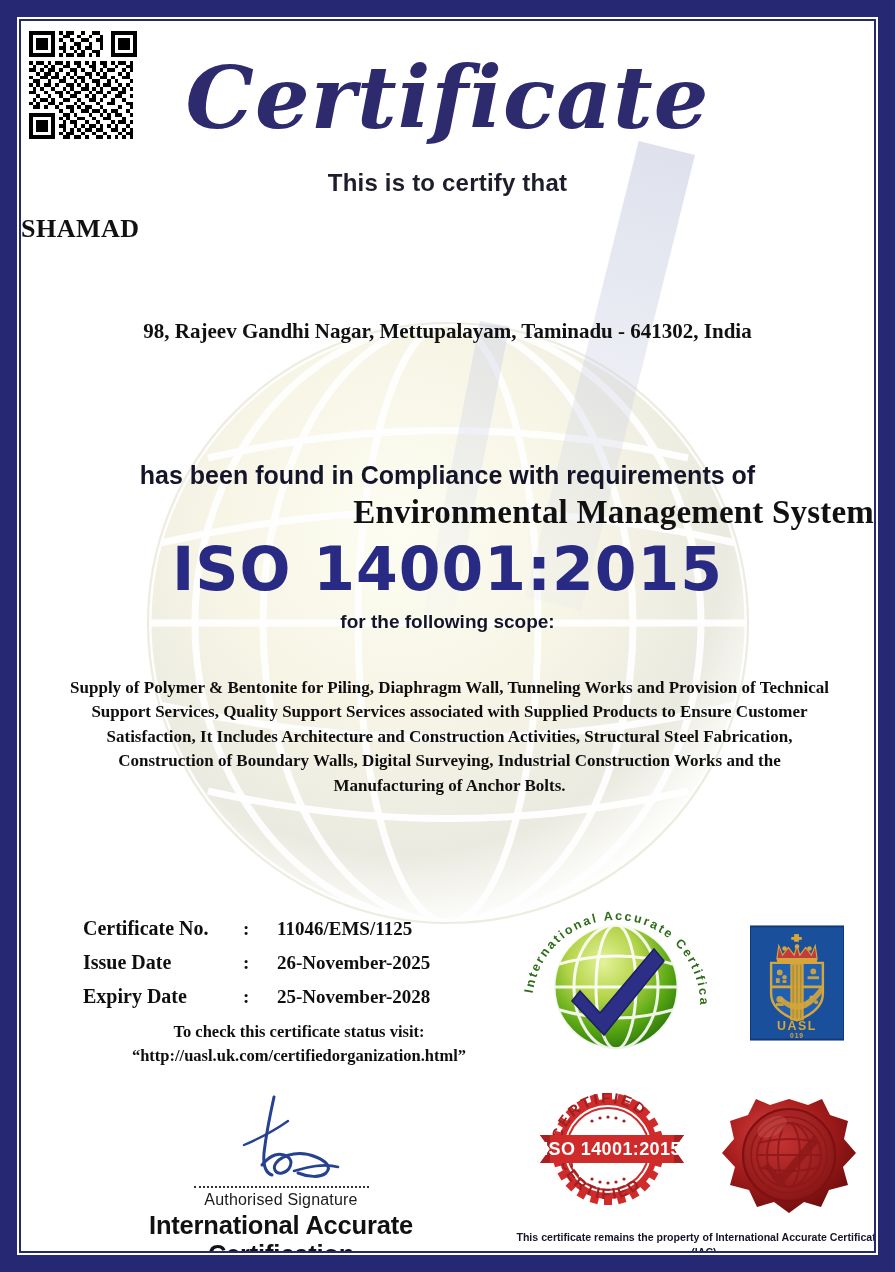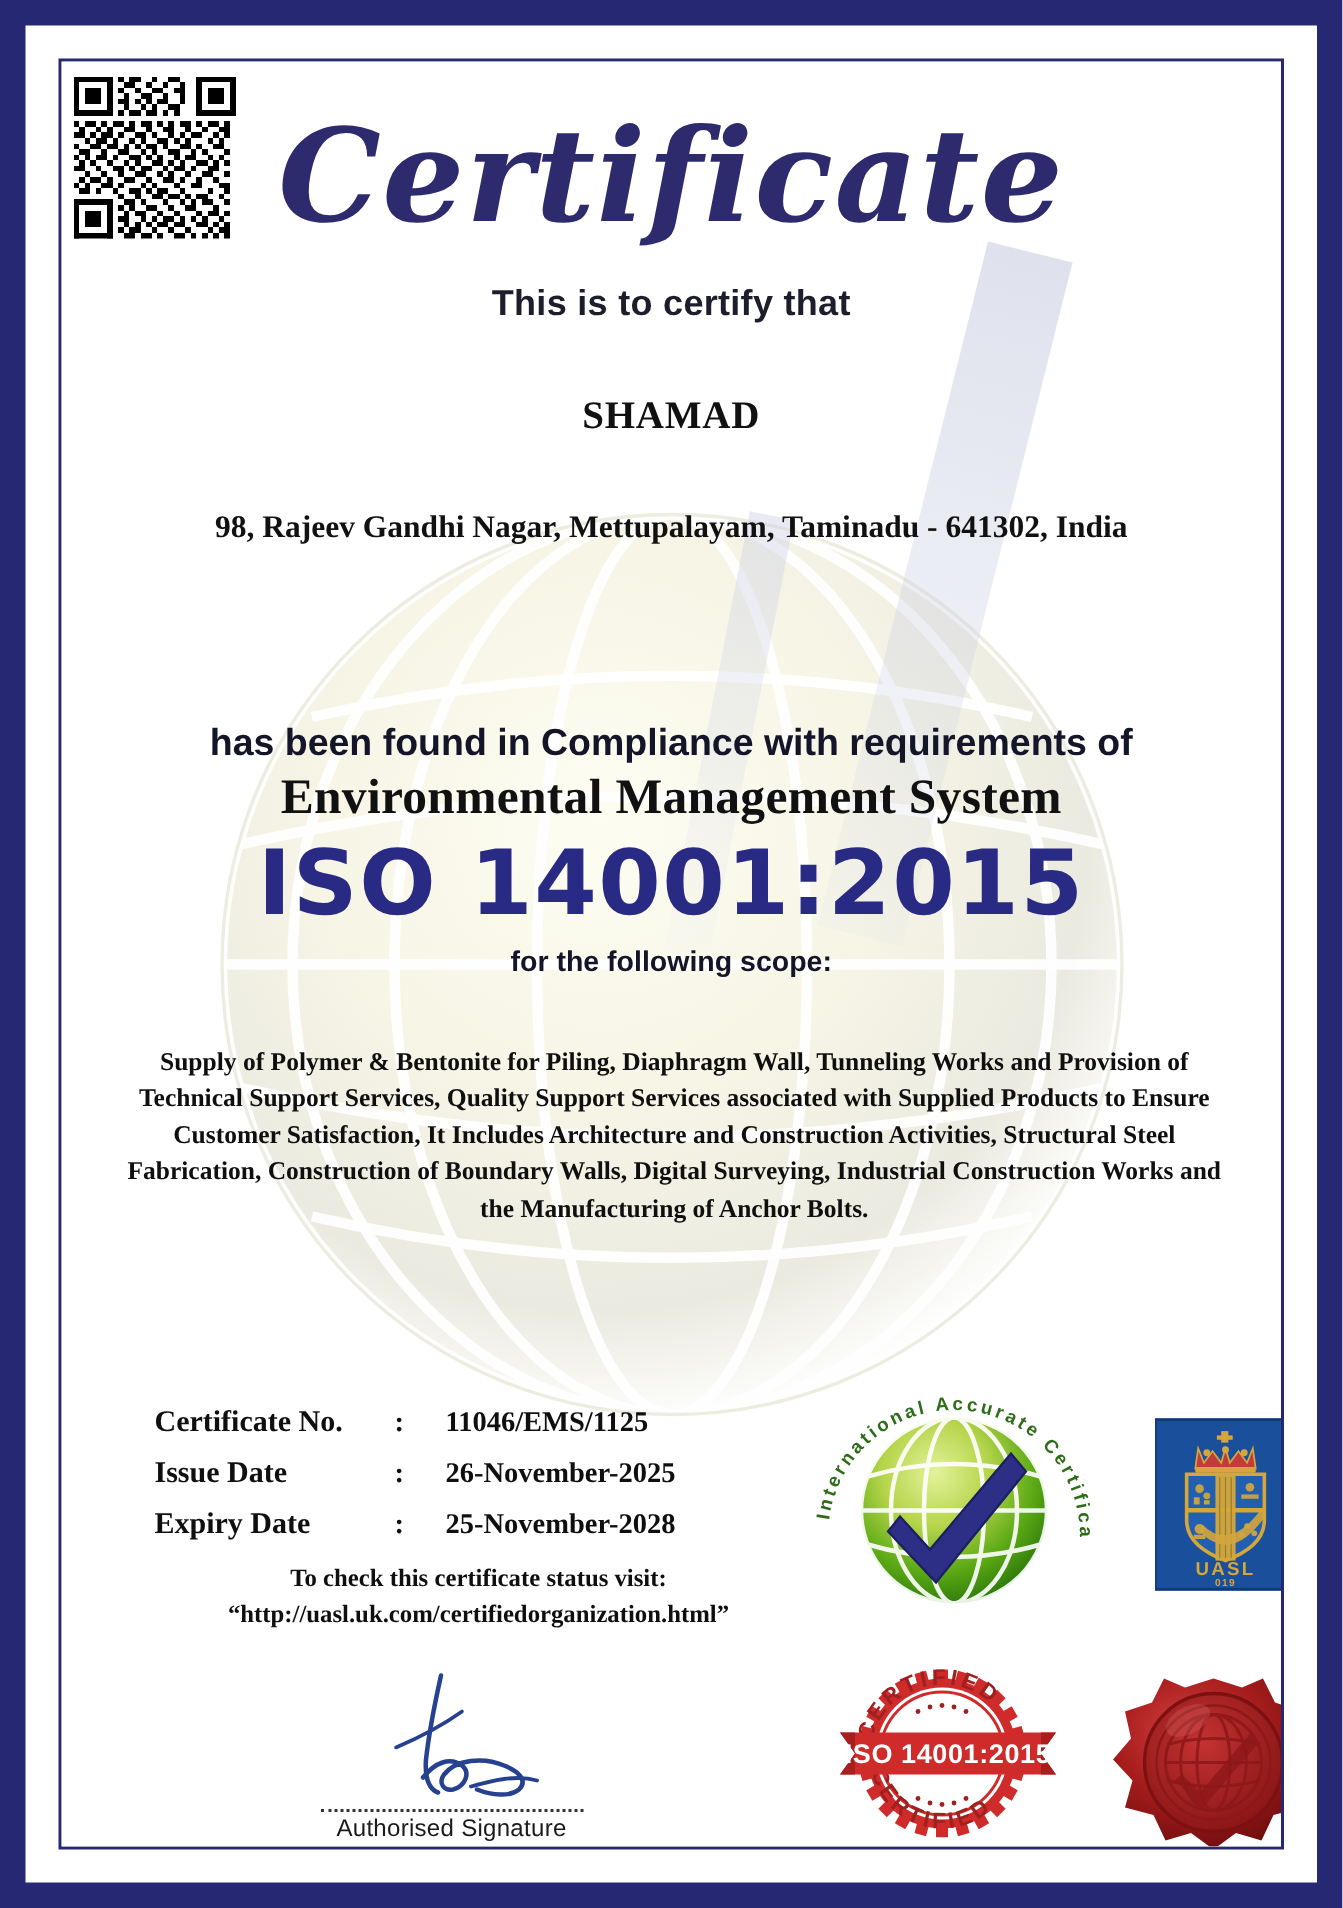--- a/index.html
+++ b/index.html
@@ -11,21 +11,21 @@
   .cert-outer {
     position: relative;
     width: 895px; height: 1272px;
     background: #262873;
     padding: 17px;
     overflow: hidden;
   }
   .cert-white-gap {
     width: 100%; height: 100%;
     background: #ffffff;
-    padding: 22px;
+    padding: 2px;
   }
   .cert-inner-line {
     width: 100%; height: 100%;
     border: 2px solid #262873;
     background: #ffffff;
     position: relative;
     overflow: hidden;
   }
   .paper {
     position: absolute;
@@ -90,22 +90,22 @@
     position: absolute;
     top: 148px; left:0; right:0;
     text-align:center;
     font-size: 24px;
     font-weight: 600;
     color: #1d1d2b;
     letter-spacing: 0.2px;
   }
   .org-name {
     position:absolute;
-    top: 221px; left:0; right:0;
-    text-align:center;
+    top: 193px; left:0; right:0;
+    text-align:left;
     font-family: "Liberation Serif", serif;
     font-weight: bold;
     font-size: 26px;
     color: #111;
     letter-spacing: 0.5px;
   }
   .org-addr {
     position:absolute;
     top: 298px; left:0; right:0;
     text-align:center;
@@ -118,21 +118,21 @@
     position:absolute;
     top: 440px; left:0; right:0;
     text-align:center;
     font-size: 25px;
     font-weight: 600;
     color: #15152a;
   }
   .standard-name {
     position:absolute;
     top: 473px; left:0; right:0;
-    text-align:center;
+    text-align:right;
     font-family: "Liberation Serif", serif;
     font-weight: bold;
     font-size: 33px;
     color: #111;
     letter-spacing: 0.2px;
   }
   .standard-code {
     position:absolute;
     top: 513px; left:0; right:0;
     text-align:center;

